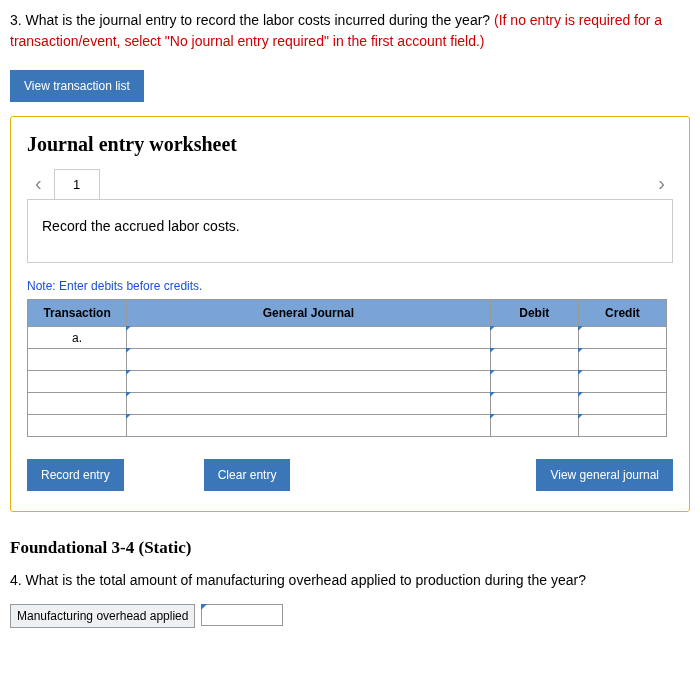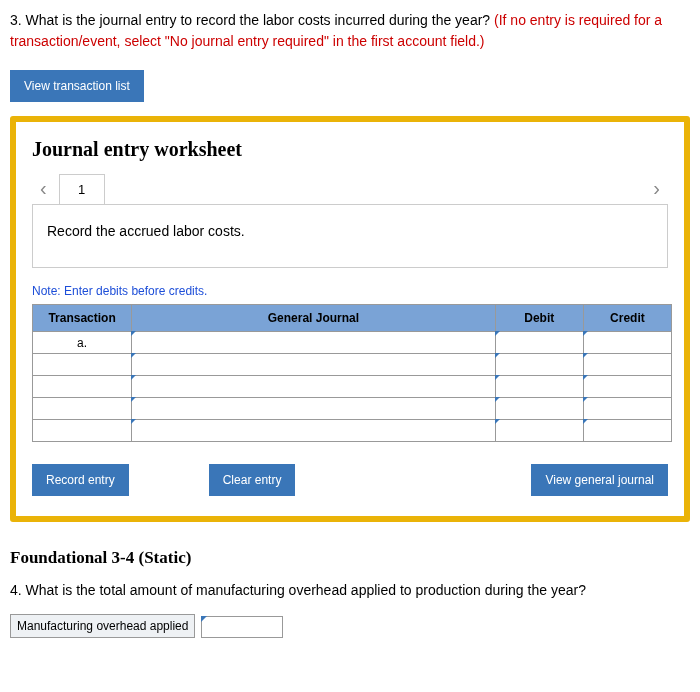--- a/index.html
+++ b/index.html
@@ -1,20 +1,20 @@
 <!DOCTYPE html>
 <html><head>
 <meta charset="utf-8">
 <style>
 *{box-sizing:border-box;margin:0;padding:0}
 body{font-family:Arial,Helvetica,sans-serif;font-size:13px;background:#fff;color:#000;padding:10px;width:700px}
 .question{font-size:14px;line-height:1.5;margin-bottom:18px}
 .question .red{color:#c00}
 .btn{background:#3a76b8;color:#fff;border:none;padding:9px 14px;font-size:12px;font-weight:normal;cursor:pointer;border-radius:0}
-.worksheet{border:6px solid #eab308;border-radius:3px;margin-top:14px;padding:16px 16px 20px 16px}
+.worksheet{border:1px solid #eab308;border-radius:3px;margin-top:14px;padding:16px 16px 20px 16px}
 .ws-title{font-family:Georgia,serif;font-size:20px;font-weight:bold;margin-bottom:12px}
 .tab-row{display:flex;align-items:flex-end;border-bottom:1px solid #ccc;margin-bottom:0}
 .nav-arrow{color:#888;font-size:20px;padding:4px 8px;cursor:pointer}
 .nav-arrow.right{margin-left:auto}
 .tab{width:46px;height:30px;background:#fff;border:1px solid #ccc;border-bottom:none;display:flex;align-items:center;justify-content:center;font-size:13px;margin-left:4px}
 .desc-box{border:1px solid #ccc;border-top:none;padding:18px 14px 28px 14px;font-size:14px;margin-bottom:16px}
 .note{color:#1d4ed8;font-size:12px;margin-bottom:6px}
 .jtable{border-collapse:collapse;width:640px}
 .jtable th{background:#7aa3d6;border:1px solid #999;font-size:12px;padding:6px 4px;font-weight:bold}
 .jtable td{border:1px solid #999;height:22px;padding:0;background:#fff}
@@ -22,21 +22,21 @@
 .jtable .gcol{width:330px}
 .jtable .dcol,.jtable .ccol{width:80px}
 .jtable td.a{text-align:center;font-size:12px}
 .jtable td.inp{position:relative}
 .jtable td.inp::before{content:"";position:absolute;left:-1px;top:-1px;width:0;height:0;border-style:solid;border-width:5px 5px 0 0;border-color:#3a76b8 transparent transparent transparent}
 .btn-row{display:flex;gap:0;margin-top:22px;align-items:flex-start}
 .btn-row .btn{margin-right:80px}
 .btn-row .btn:last-child{margin-right:0;margin-left:auto}
 .foundational{font-family:Liberation Serif, serif;font-size:17px;font-weight:bold;margin-top:26px;margin-bottom:14px}
 .q4{font-size:14px;margin-bottom:16px}
-.answer-row{display:flex;gap:6px;align-items:flex-end}
+.answer-row{display:flex;gap:6px;align-items:flex-start}
 .answer-label{background:#eef1f4;border:1px solid #999;padding:4px 6px;font-size:12px}
 .answer-input{width:82px;height:22px;border:1px solid #999;background:#fff;position:relative}
 .answer-input::before{content:"";position:absolute;left:-1px;top:-1px;width:0;height:0;border-style:solid;border-width:6px 6px 0 0;border-color:#3a76b8 transparent transparent transparent}
 </style>
 </head>
 <body>
 
 
 
 <div class="question">

